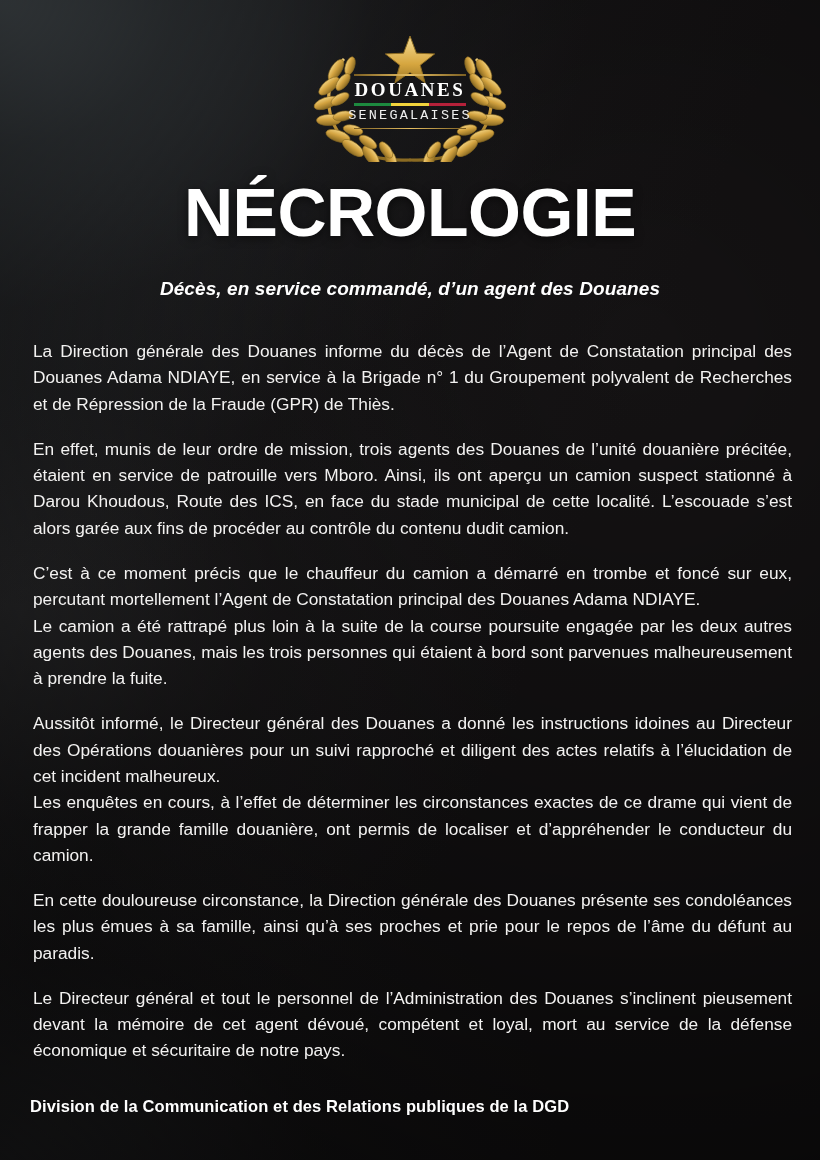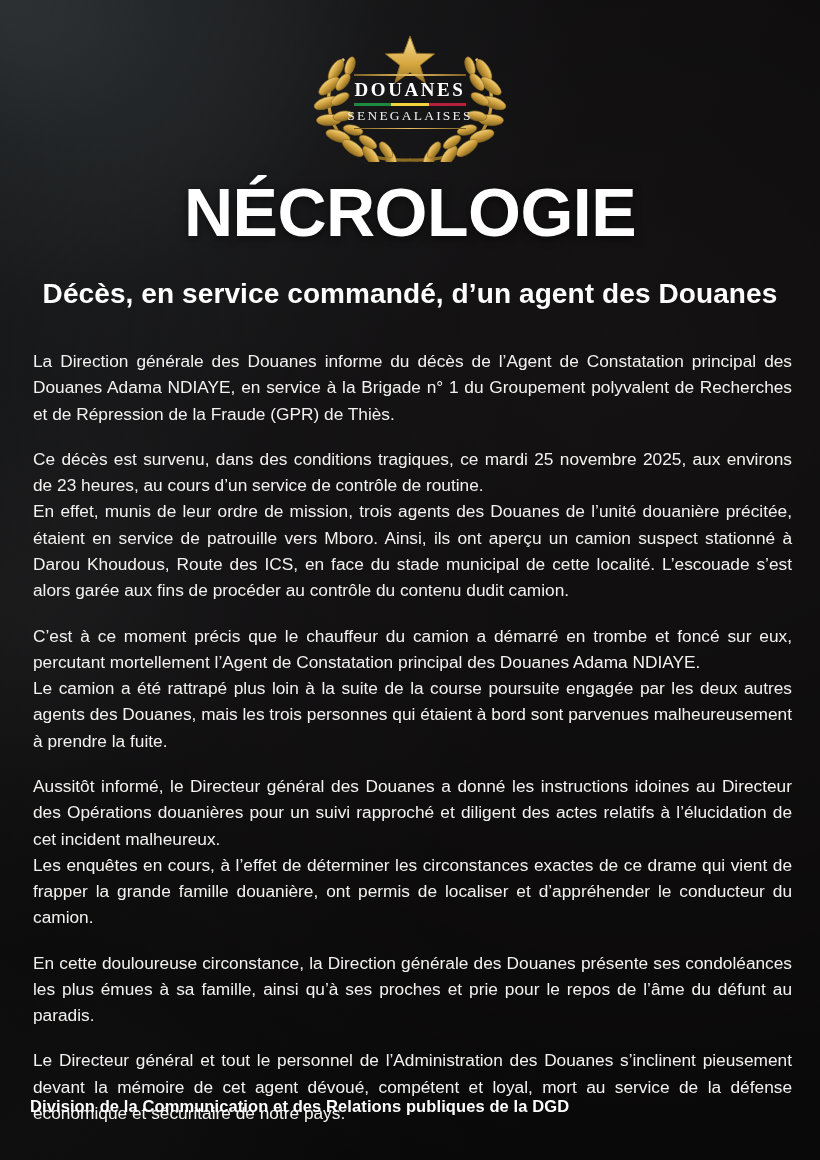--- a/index.html
+++ b/index.html
@@ -83,21 +83,21 @@
     padding: 2px 0 1px;
   }
   .logo-flag {
     width: 112px;
     height: 3px;
     margin: 1px auto 1px;
     display: flex;
   }
   .logo-flag i { display: block; height: 100%; flex: 1; }
   .logo-senegalaises {
-    font-family: Liberation Serif, serif;
+    font-family: Liberation Mono, monospace;
     font-size: 13.5px;
     letter-spacing: 2.2px;
     color: #efefef;
     line-height: 1.35;
     padding-bottom: 2px;
   }
 
   
   .title {
     text-align: center;
@@ -106,24 +106,25 @@
     font-size: 68px;
     letter-spacing: -0.5px;
     color: #ffffff;
     margin: 16px 0 16px;
     line-height: 1.0;
     text-shadow: 0 2px 10px rgba(0,0,0,0.55);
   }
   .subtitle {
     text-align: center;
     font-weight: bold;
-    font-size: 28px;
+    font-size: 19px;
     color: #ffffff;
     margin: 32px 0 0;
     letter-spacing: 0.1px;
+    font-style: italic;
   }
 
   
   .body-area {
     padding: 38px 28px 0 33px;
   }
   .para {
     text-align: justify;
     text-justify: inter-word;
     font-size: 17.3px;
@@ -238,21 +239,20 @@
     <h1 class="title">NÉCROLOGIE</h1>
     <h2 class="subtitle">Décès, en service commandé, d’un agent des Douanes</h2>
 
     <div class="body-area">
 
       <p class="para">
         <span class="sub">La Direction générale des Douanes informe du décès de l’Agent de Constatation principal des Douanes Adama NDIAYE, en service à la Brigade n° 1 du Groupement polyvalent de Recherches et de Répression de la Fraude (GPR) de Thiès.</span>
       </p>
 
       <p class="para">
-        <span class="sub">Ce décès est survenu, dans des conditions tragiques, ce mardi 25 novembre 2025, aux environs de 23 heures, au cours d’un service de contrôle de routine.</span>
         <span class="sub">En effet, munis de leur ordre de mission, trois agents des Douanes de l’unité douanière précitée, étaient en service de patrouille vers Mboro. Ainsi, ils ont aperçu un camion suspect stationné à Darou Khoudous, Route des ICS, en face du stade municipal de cette localité. L’escouade s’est alors garée aux fins de procéder au contrôle du contenu dudit camion.</span>
       </p>
 
       <p class="para">
         <span class="sub">C’est à ce moment précis que le chauffeur du camion a démarré en trombe et foncé sur eux, percutant mortellement l’Agent de Constatation principal des Douanes Adama NDIAYE.</span>
         <span class="sub">Le camion a été rattrapé plus loin à la suite de la course poursuite engagée par les deux autres agents des Douanes, mais les trois personnes qui étaient à bord sont parvenues malheureusement à prendre la fuite.</span>
       </p>
 
       <p class="para">
         <span class="sub">Aussitôt informé, le Directeur général des Douanes a donné les instructions idoines au Directeur des Opérations douanières pour un suivi rapproché et diligent des actes relatifs à l’élucidation de cet incident malheureux.</span>

